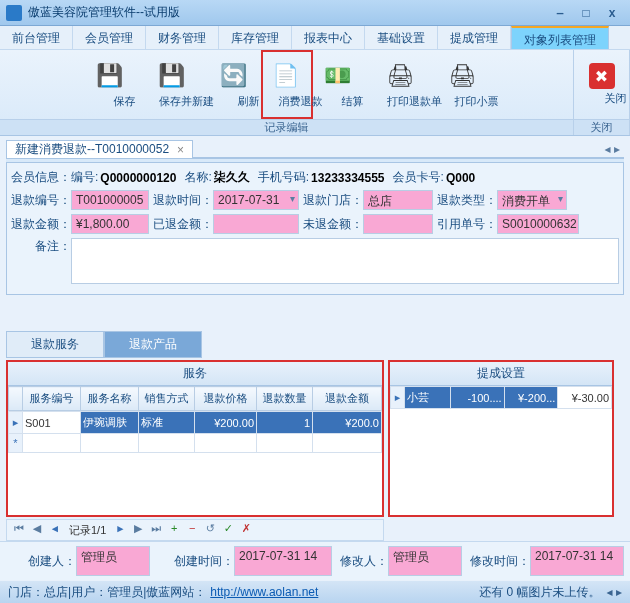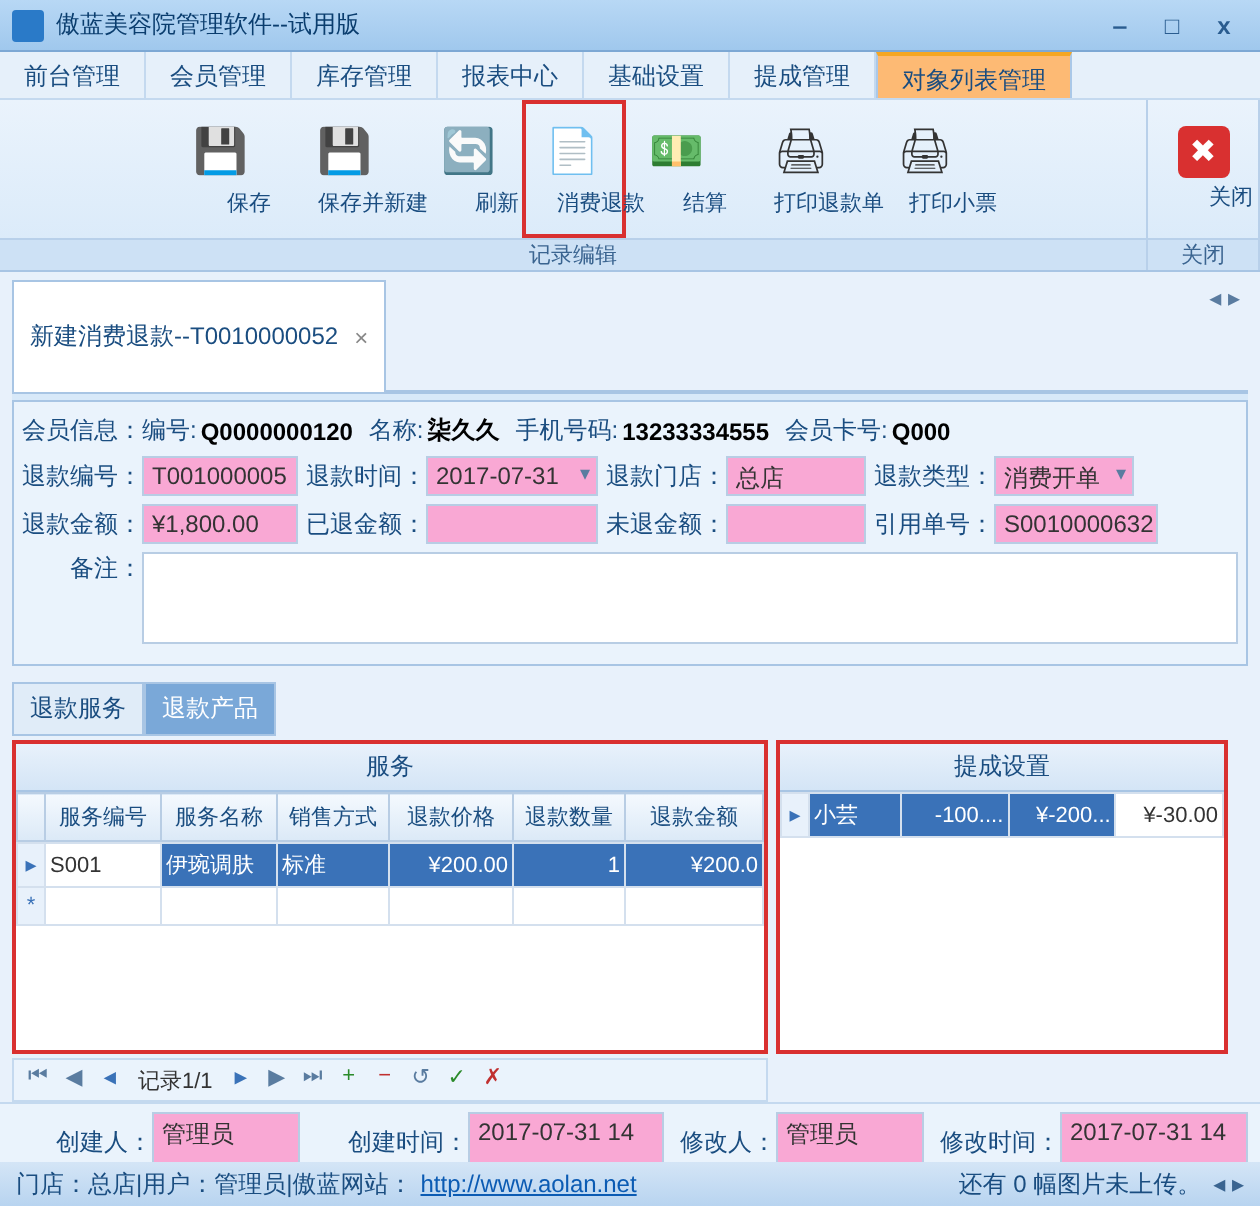--- a/index.html
+++ b/index.html
@@ -5,49 +5,49 @@
 * { box-sizing: border-box; margin: 0; padding: 0; font-family: "Microsoft YaHei", sans-serif; }
 body { width: 630px; height: 603px; background: #e8f1fb; overflow: hidden; font-size: 12px; color: #333; }
 
 .titlebar { height: 26px; background: linear-gradient(#b8d8f5,#a0c8ed); display: flex; align-items: center; padding: 0 6px; border-bottom: 1px solid #7da8d4; }
 .titlebar .app-icon { width: 16px; height: 16px; background: #2a7ac8; border-radius: 2px; margin-right: 6px; }
 .titlebar .title { flex: 1; color: #0a3d6e; font-size: 12px; }
 .titlebar .winbtn { width: 24px; height: 18px; margin-left: 2px; color: #2a5c8f; text-align: center; line-height: 18px; cursor: pointer; font-weight: bold; }
 
 .menubar { height: 24px; background: #e6f0fa; display: flex; border-bottom: 1px solid #c4d9ef; }
 .menubar .tab { padding: 4px 12px; color: #1a4d80; cursor: pointer; border-right: 1px solid #c4d9ef; }
-.menubar .tab.active { background: #fdba74; border: 1px solid #aac8e8; border-bottom: none; border-top: 2px solid #f5a623; }
+.menubar .tab.active { background: #7dd3fc; border: 1px solid #aac8e8; border-bottom: none; border-top: 2px solid #f5a623; }
 
 .ribbon { height: 86px; background: linear-gradient(#eaf3fc,#d8e9f9); display: flex; border-bottom: 1px solid #a8c5e4; }
 .ribbon-group { display: flex; flex-direction: column; align-items: center; border-right: 1px solid #b8d0ea; }
 .ribbon-items { display: flex; flex: 1; }
 .ribbon-item { width: 52px; display: flex; flex-direction: column; align-items: center; justify-content: center; padding: 4px 2px; cursor: pointer; }
 .ribbon-item.wide { width: 72px; }
 .ribbon-item.hl { border: 2px solid #d93030; }
 .ribbon-icon { width: 32px; height: 32px; display: flex; align-items: center; justify-content: center; font-size: 22px; }
 .ribbon-label { font-size: 11px; color: #1a4d80; margin-top: 2px; white-space: nowrap; margin-left: 28px; }
 .ribbon-group-title { height: 16px; background: #cde1f5; width: 100%; text-align: center; font-size: 11px; color: #3a6490; border-top: 1px solid #b8d0ea; }
 
 .content { padding: 4px 6px 0 6px; }
-.doc-tab { display: inline-flex; align-items: center; background: #fff; border: 1px solid #a8c5e4; border-bottom: none; padding: 19px 8px; font-size: 12px; color: #1a4d80; }
+.doc-tab { display: inline-flex; align-items: center; background: #fff; border: 1px solid #a8c5e4; border-bottom: none; padding: 0 8px; font-size: 12px; color: #1a4d80; }
 .doc-tab .close { margin-left: 8px; color: #888; cursor: pointer; }
 .doc-bar { border-top: 2px solid #a8c5e4; border-bottom: 1px solid #a8c5e4; background: #d8e9f9; height: 6px; margin-top: -1px; }
 
 .form { background: #eaf3fc; padding: 6px 4px; border: 1px solid #a8c5e4; border-top: none; }
 .row { display: flex; align-items: center; margin-bottom: 4px; font-size: 12px; }
 .lbl { color: #1a4d80; white-space: nowrap; }
 .lblw { width: 60px; text-align: right; }
 .bold { font-weight: bold; color: #000; }
 .input { background: #f9a8d4; border: 1px solid #b8cde4; padding: 2px 4px; height: 20px; font-size: 12px; overflow: hidden; white-space: nowrap; }
 .dropdown { position: relative; }
 .dropdown::after { content: "▾"; position: absolute; right: 3px; top: 2px; color: #5a7ca0; font-size: 10px; }
 .memo { width: 548px; height: 46px; background: #fff; border: 1px solid #b8cde4; }
 
 .tabstrip { display: flex; margin-top: 8px; }
-.tabstrip .t { padding: 4px 8px; background: #e0ecf8; border: 1px solid #a8c5e4; color: #1a4d80; cursor: pointer; font-size: 12px; }
+.tabstrip .t { padding: 4px 24px; background: #e0ecf8; border: 1px solid #a8c5e4; color: #1a4d80; cursor: pointer; font-size: 12px; margin-top: 28px; }
 .tabstrip .t.active { background: #7aa8d8; color: #fff; }
 
 .grids { display: flex; gap: 4px; margin-top: 2px; }
 .grid { border: 2px solid #d93030; background: #fff; }
 .grid-left { width: 378px; }
 .grid-right { width: 226px; }
 .grid-title { background: linear-gradient(#e8f1fb,#d4e5f6); text-align: center; padding: 3px; color: #1a4d80; font-size: 12px; border-bottom: 1px solid #a8c5e4; }
 .grid table { width: 100%; border-collapse: collapse; table-layout: fixed; }
 .grid th { background: linear-gradient(#f4f9fe,#dbe9f7); border: 1px solid #b8cde4; padding: 4px 2px; font-size: 11px; color: #1a4d80; font-weight: normal; white-space: nowrap; overflow: hidden; }
 .grid td { border: 1px solid #d4e0ee; padding: 3px 2px; font-size: 11px; white-space: nowrap; overflow: hidden; }
@@ -76,20 +76,21 @@
   <div class="app-icon"></div>
   <div class="title">傲蓝美容院管理软件--试用版</div>
   <div class="winbtn">‒</div>
   <div class="winbtn">□</div>
   <div class="winbtn">x</div>
 </div>
 
 <div class="menubar" id="menubar">
     <div class="tab">前台管理</div>
     <div class="tab">会员管理</div>
+    <div class="tab">财务管理</div>
     <div class="tab">库存管理</div>
     <div class="tab">报表中心</div>
     <div class="tab">基础设置</div>
     <div class="tab">提成管理</div>
     <div class="tab active">对象列表管理</div>
   </div>
 
 <div class="ribbon">
   <div class="ribbon-group" style="flex:1">
     <div class="ribbon-items" id="ribbon-items">

